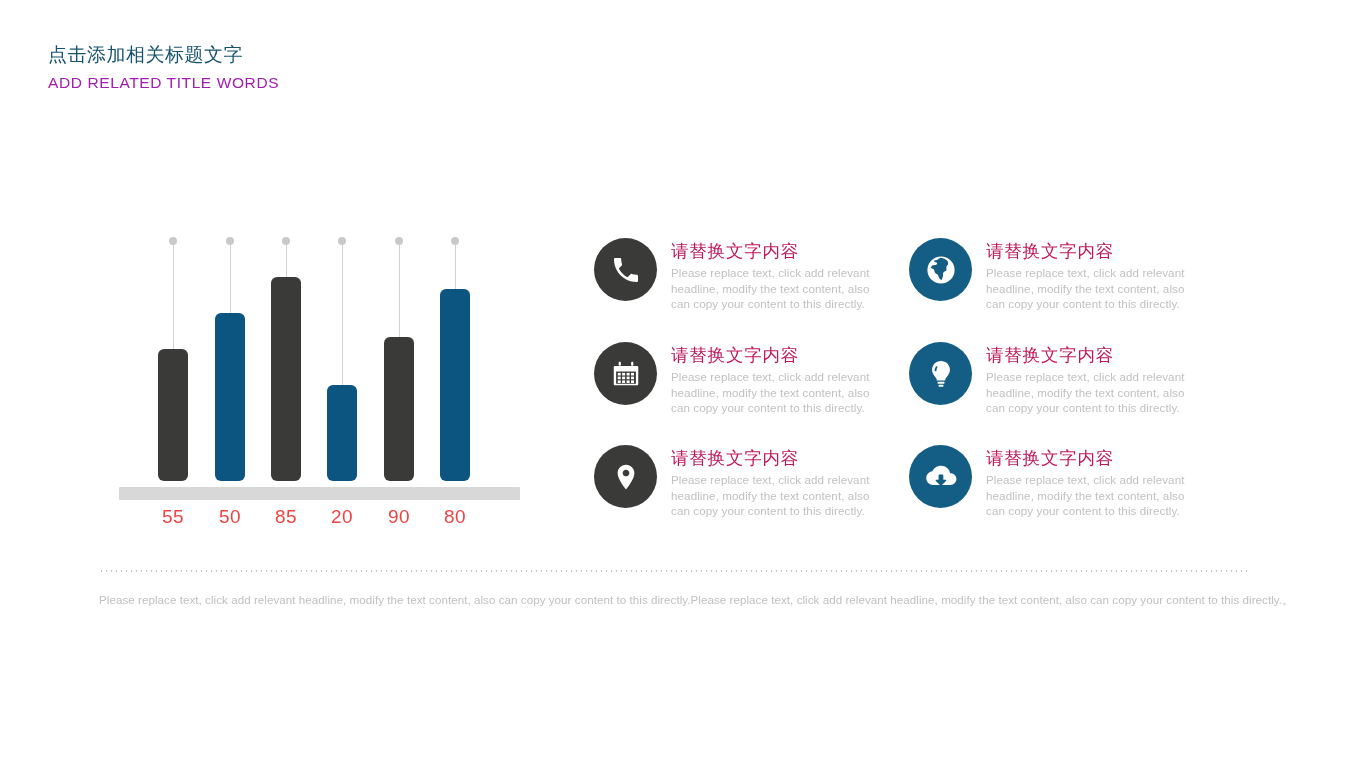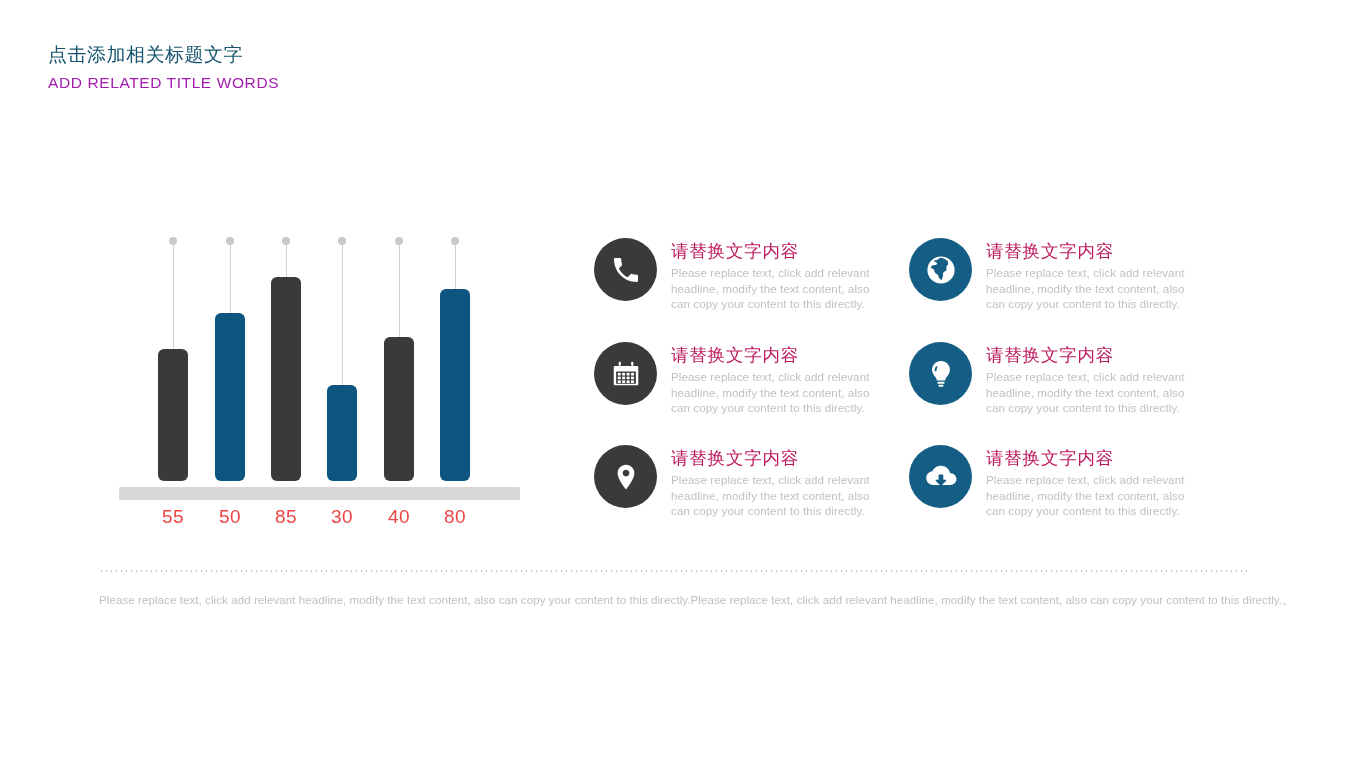--- a/index.html
+++ b/index.html
@@ -216,22 +216,22 @@
         <div class="stem" style="height: 240px;">
           <div class="stem-dot"></div>
         </div>
         <div class="bar blue" style="height: 192px; background: rgb(11, 85, 128);"></div>
       </div>
     </div>
   <div id="baseline"></div>
 <div class="axis-label" style="left: 58px;">55</div>
     <div class="axis-label" style="left: 115px;">50</div>
     <div class="axis-label" style="left: 171px;">85</div>
-    <div class="axis-label" style="left: 227px;">30</div>
-    <div class="axis-label" style="left: 284px;">40</div>
+    <div class="axis-label" style="left: 227px;">20</div>
+    <div class="axis-label" style="left: 284px;">90</div>
     <div class="axis-label" style="left: 340px; text-align: center;">80</div>
   </div>
 
 <div id="features">
     <div class="feature" style="left: 0px; top: 0px;">
       <div class="feat-icon dark">
         <svg width="32" height="32" viewBox="0 0 24 24" fill="#fff">
           <path d="M6.6 10.8c1.5 2.9 3.7 5.1 6.6 6.6l2.2-2.2c.3-.3.7-.4 1-.2 1.1.4 2.3.6 3.6.6.6 0 1 .4 1 1V20c0 .6-.4 1-1 1C10.6 21 3 13.4 3 4c0-.6.4-1 1-1h3.4c.6 0 1 .4 1 1 0 1.3.2 2.5.6 3.6.1.3 0 .7-.2 1l-2.2 2.2z"></path>
         </svg>
       </div>

